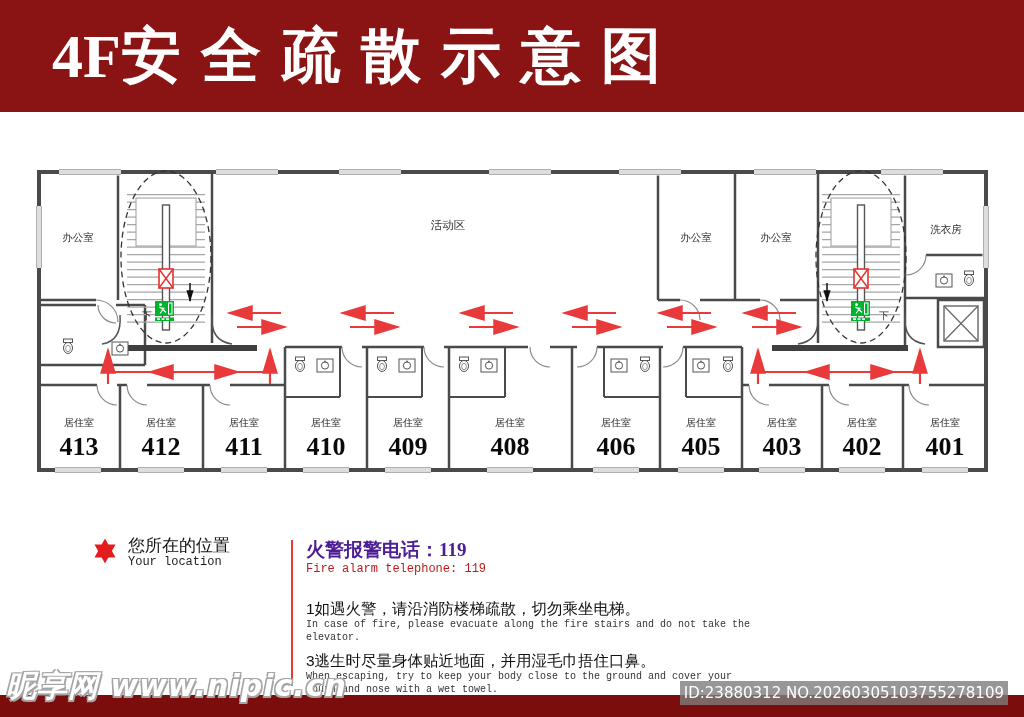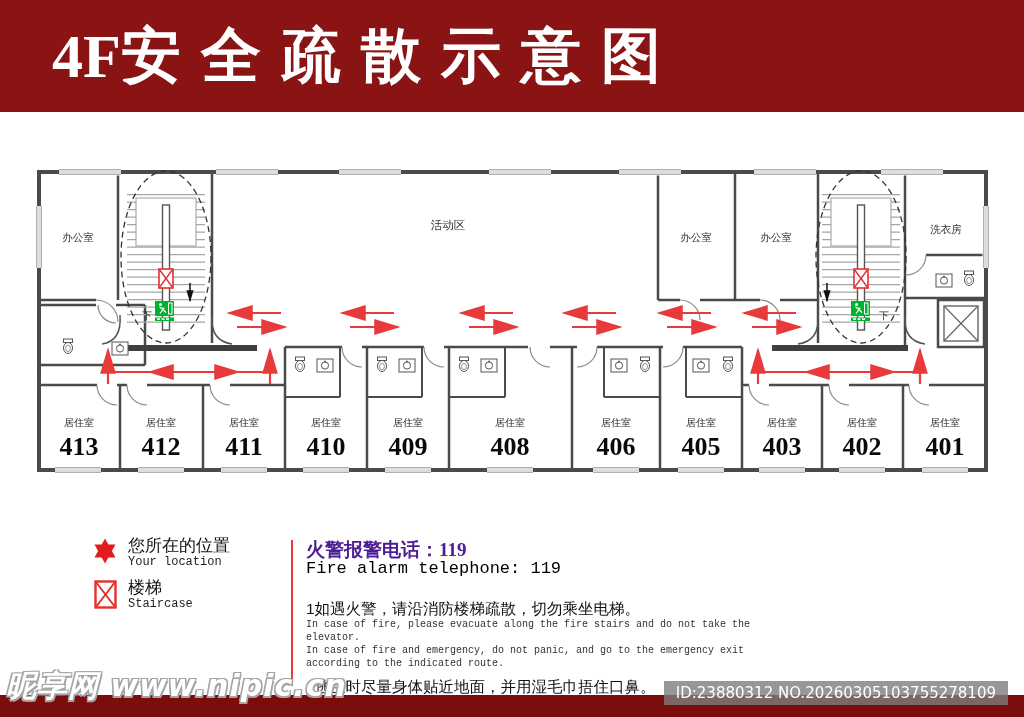--- a/index.html
+++ b/index.html
@@ -16,30 +16,30 @@
   
   .legend{position:absolute;left:82px;top:536px;width:200px;}
   .legend-item{display:flex;align-items:flex-start;margin-bottom:9px;}
   .legend-icon{width:46px;flex:0 0 46px;display:flex;justify-content:center;padding-top:2px;}
   .legend-cn{font-family:"Liberation Serif",serif;font-size:17px;color:#111;line-height:20px;}
   .legend-en{font-family:"Liberation Mono",monospace;font-size:12px;color:#222;line-height:13px;}
   .divider{position:absolute;left:291px;top:540px;width:2px;height:146px;background:#e83a3a;}
   
   .instructions{position:absolute;left:306px;top:538px;width:460px;}
   .phone-cn{font-family:"Liberation Serif",serif;font-weight:700;font-size:19px;color:#4c1d95;line-height:23px;}
-  .phone-en{font-family:"Liberation Mono",monospace;font-size:17px;color:#000000;line-height:16px;margin-bottom:22px;}
+  .phone-en{font-family:"Liberation Mono",monospace;font-size:12px;color:#b91c1c;line-height:16px;margin-bottom:22px;}
   .inst-cn{font-family:Liberation Sans, sans-serif;font-size:15.5px;color:#111;line-height:19px;margin-top:7px;}
   .inst-en{font-family:"Liberation Mono",monospace;font-size:10px;color:#333;line-height:13px;}
   
   .bottom-bar{position:absolute;left:0;bottom:0;width:1024px;height:22px;background:#7c0d0d;}
   .wm-site{position:absolute;left:6px;top:666px;font-family:"DejaVu Sans",sans-serif;
            font-weight:700;font-style:italic;font-size:30px;color:#fff;letter-spacing:1px;z-index:5;
            text-shadow:-1.5px -1.5px 0 #a5a5a5,1.5px -1.5px 0 #a5a5a5,-1.5px 1.5px 0 #a5a5a5,1.5px 1.5px 0 #a5a5a5;}
   .wm-id{position:absolute;right:16px;top:681px;background:rgba(125,125,125,.8);color:#fff;
-         font-family:"DejaVu Sans",sans-serif;font-size:15px;padding:3px 12px;z-index:5;}
+         font-family:"DejaVu Sans",sans-serif;font-size:15px;padding:3px 4px;z-index:5;}
   text{font-family:"Liberation Sans",sans-serif;}
   .room-no{font-family:"Liberation Serif",serif;font-weight:700;}
 </style>
 </head>
 <body>
 
 <div class="page">
 
   <div class="header">
     <span class="floor-label">4F</span>
@@ -317,43 +317,29 @@
         <svg width="26" height="26" viewBox="0 0 26 26">
           <polygon points="13,0.5 23.5,19.5 2.5,19.5" fill="#e31c1c"></polygon>
           <polygon points="13,25.5 2.5,6.5 23.5,6.5" fill="#e31c1c"></polygon>
         </svg>
       </span>
       <span>
         <div class="legend-cn">您所在的位置</div>
         <div class="legend-en">Your location</div>
       </span>
     </div>
-    <div class="legend-item">
-      <span class="legend-icon">
-        <svg width="23" height="29" viewBox="0 0 23 29">
-          <rect x="1.5" y="1.5" width="20" height="26" fill="none" stroke="#e53030" stroke-width="2.4"></rect>
-          <line x1="1.5" y1="1.5" x2="21.5" y2="27.5" stroke="#e53030" stroke-width="2"></line>
-          <line x1="21.5" y1="1.5" x2="1.5" y2="27.5" stroke="#e53030" stroke-width="2"></line>
-        </svg>
-      </span>
-      <span>
-        <div class="legend-cn">楼梯</div>
-        <div class="legend-en">Staircase</div>
-      </span>
-    </div>
   </div>
 
   <div class="divider"></div>
 
   <div class="instructions">
     <div class="phone-cn">火警报警电话：119</div>
     <div class="phone-en">Fire alarm telephone: 119</div>
     <div class="inst-cn">1如遇火警，请沿消防楼梯疏散，切勿乘坐电梯。</div>
     <div class="inst-en">In case of fire, please evacuate along the fire stairs and do not take the elevator.</div>
-    <div class="inst-en">In case of fire and emergency, do not panic, and go to the emergency exit according to the indicated route.</div>
     <div class="inst-cn">3逃生时尽量身体贴近地面，并用湿毛巾捂住口鼻。</div>
     <div class="inst-en">When escaping, try to keep your body close to the ground and cover your mouth and nose with a wet towel.</div>
   </div>
 
   <div class="bottom-bar"></div>
   <div class="wm-site">昵享网 www.nipic.cn</div>
   <div class="wm-id">ID:23880312 NO.20260305103755278109</div>
 
 </div>
 

